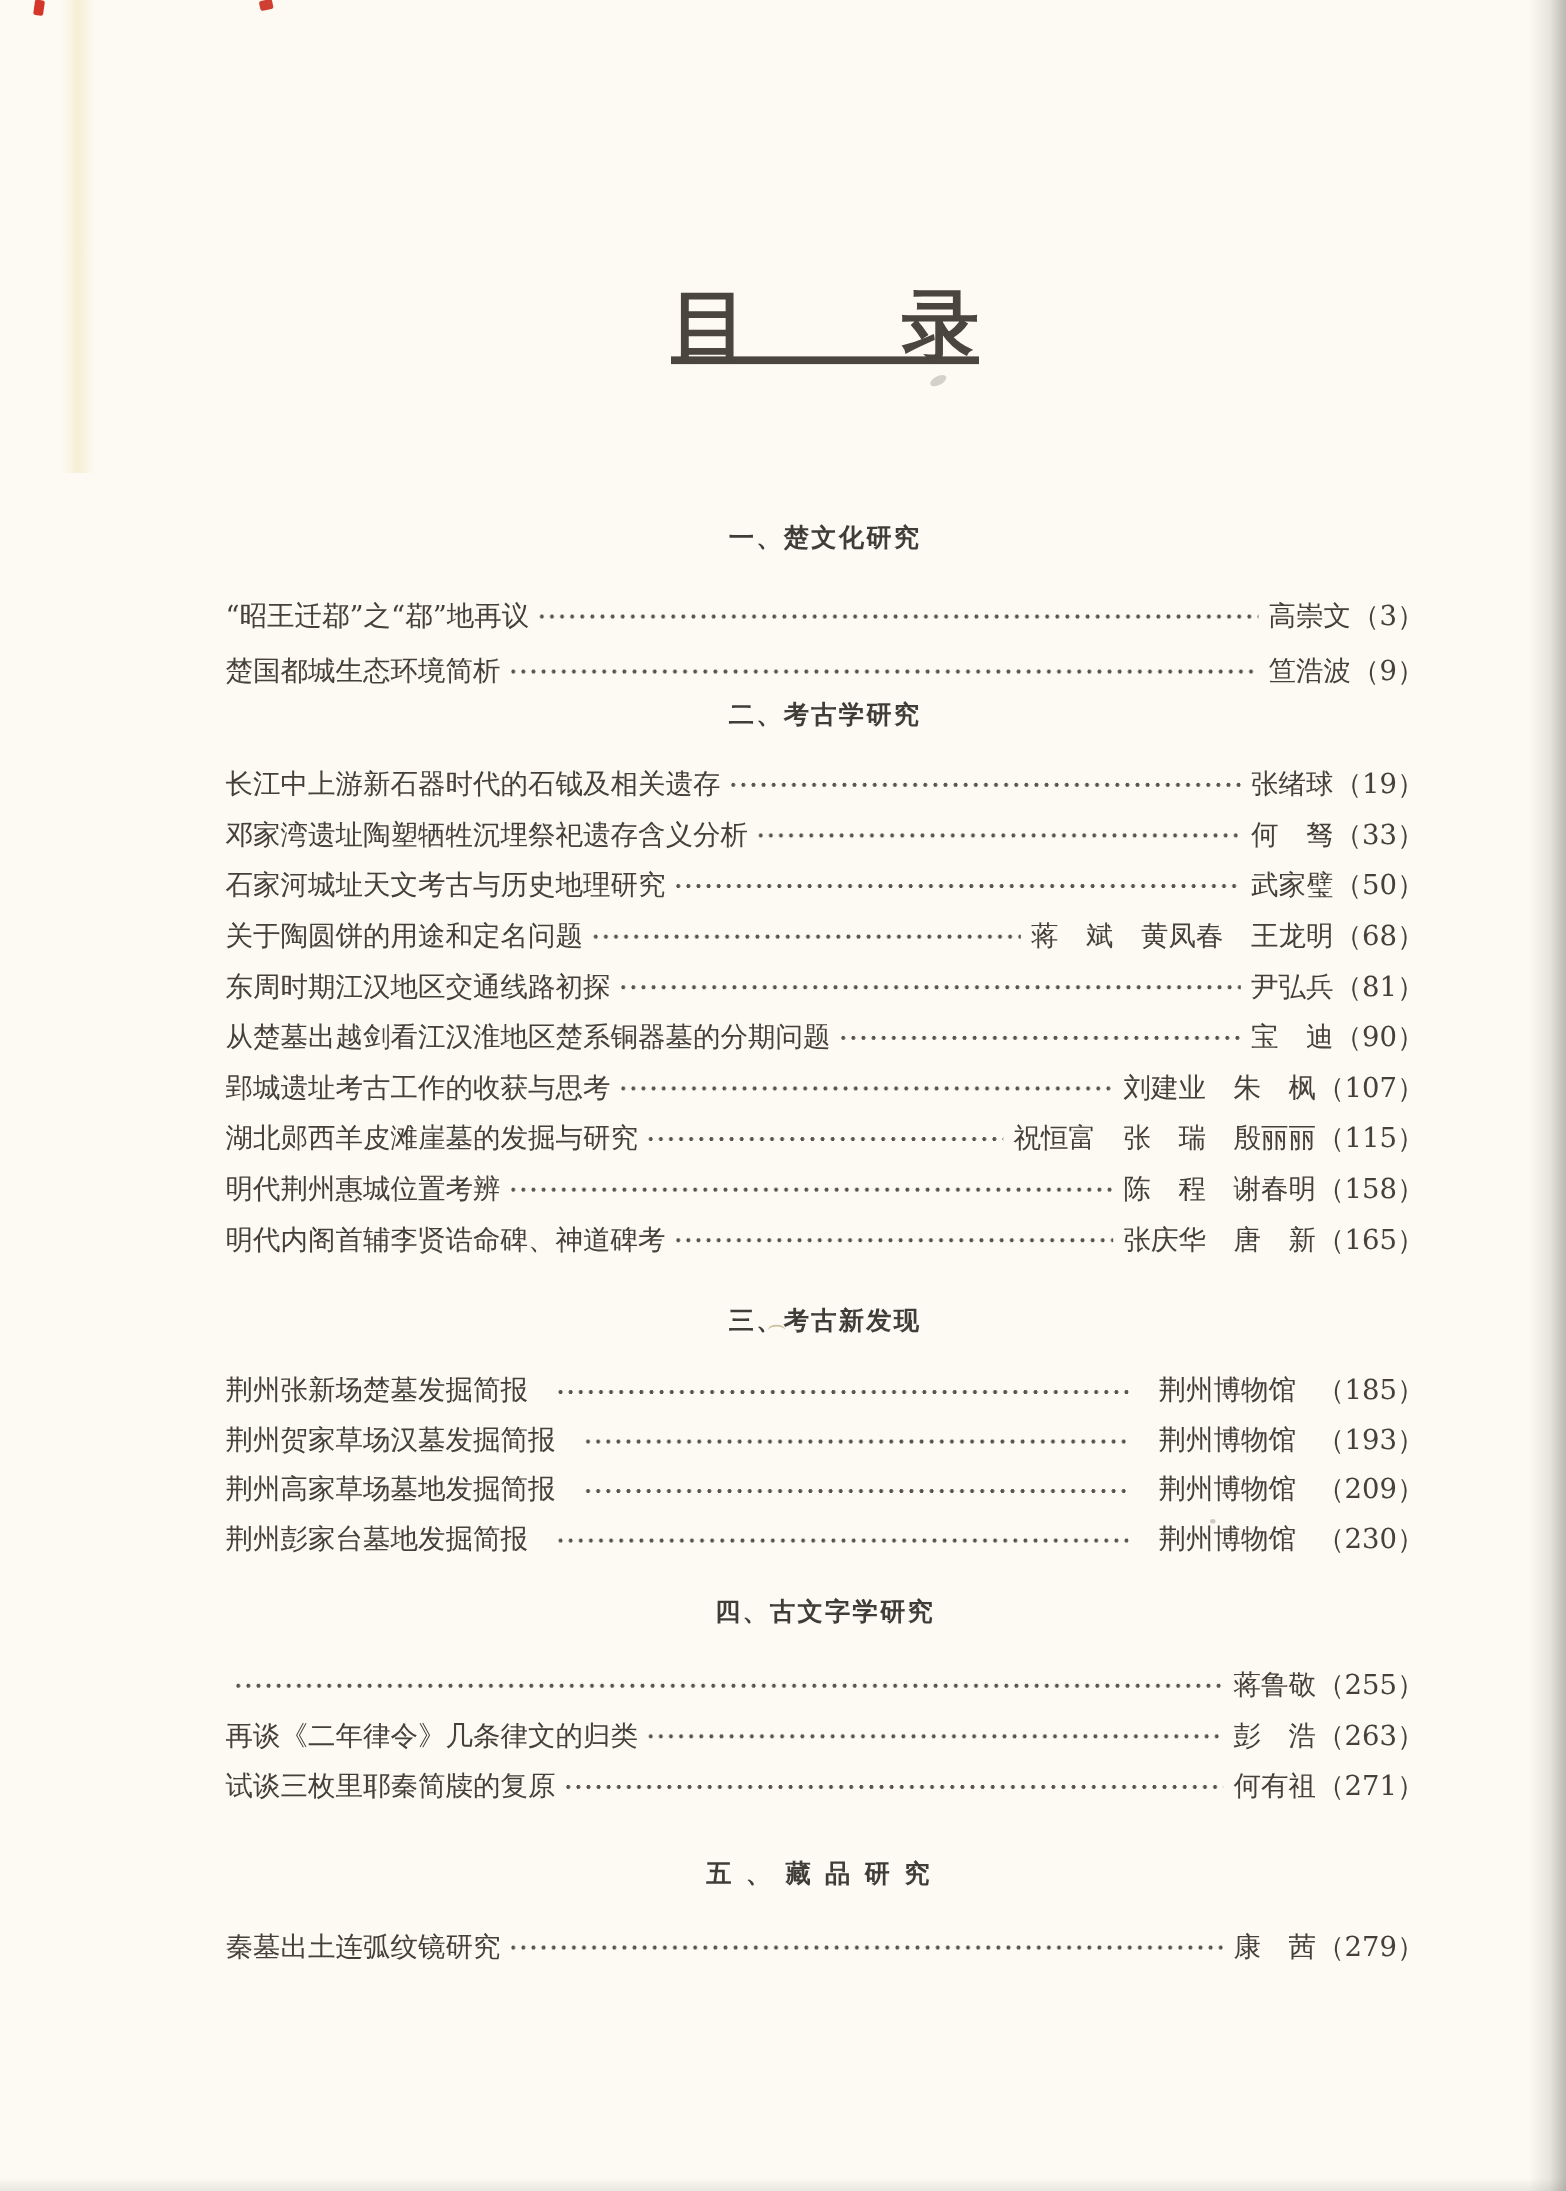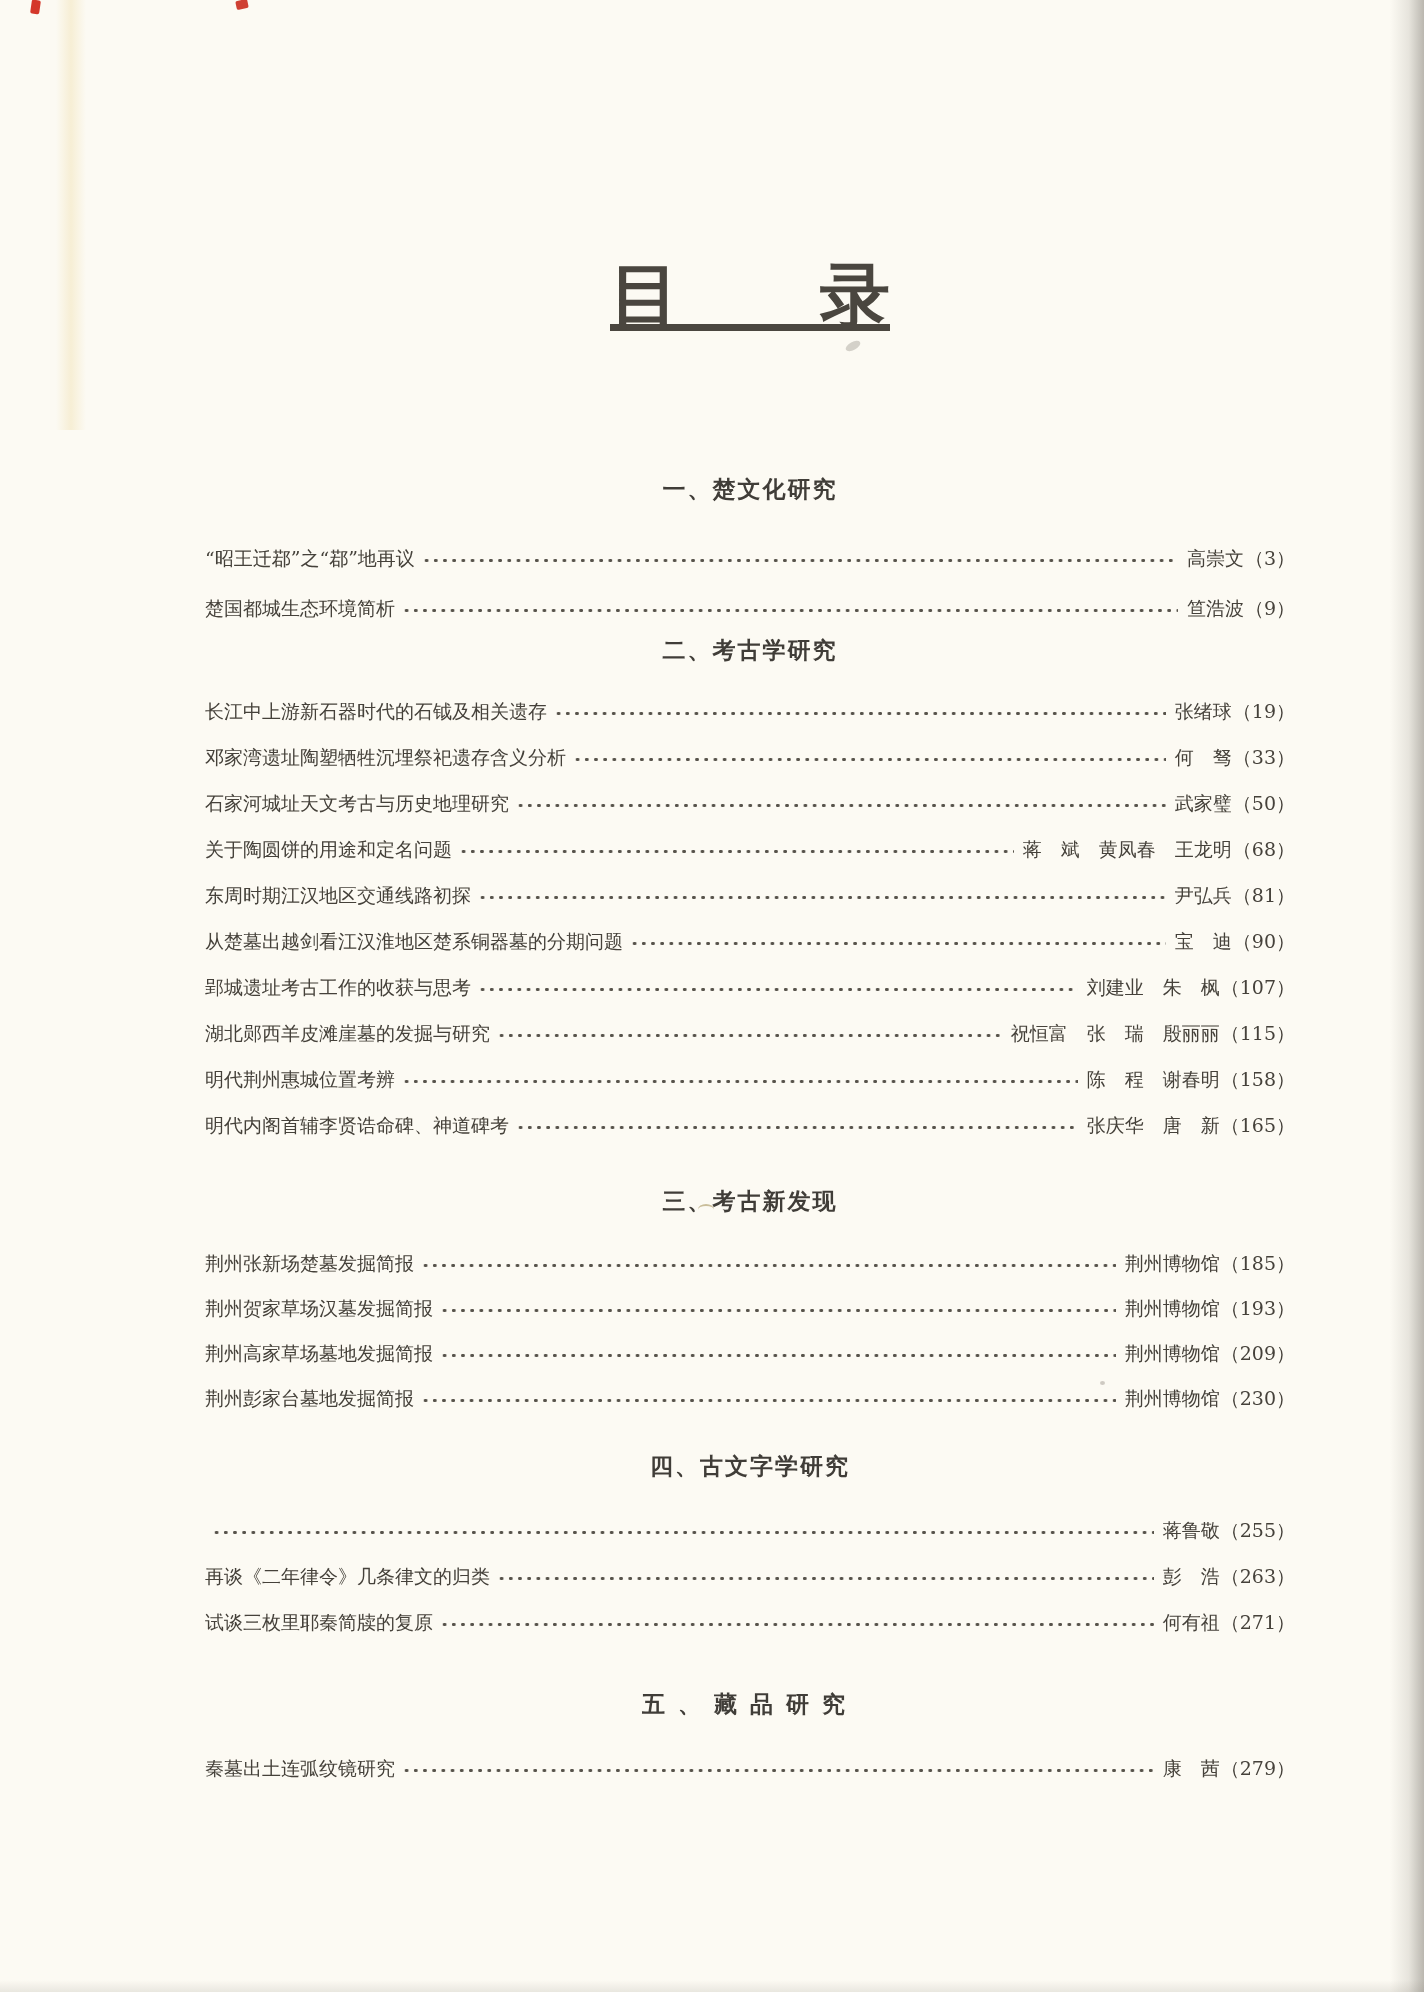--- a/index.html
+++ b/index.html
@@ -24,28 +24,28 @@
     font-size:23px;line-height:33px;font-weight:bold;
     text-align:center;color:#403d38;letter-spacing:2px;
   }
   .s1 .heading{margin-top:137px;}
   .s1 .rows{margin-top:28px;}
   .s1 .row{height:50px;}
   .s2 .heading{}
   .s2 .rows{margin-top:22px;}
   .s3 .heading{margin-top:36px;}
   .s3 .rows{margin-top:23px;}
-  .s3 .row{height:45px;}
+  .s3 .row{height:45px;gap:18px;}
   .s4 .heading{margin-top:29px;}
   .s4 .rows{margin-top:25px;}
   .s5 .heading{margin-top:42px;letter-spacing:13px;}
   .s5 .rows{margin-top:25px;}
   .row{
     display:flex;align-items:center;
-    height:46px;font-size:19px;color:#45413a;
+    height:46px;font-size:25px;color:#45413a;
   }
   .row .t{white-space:nowrap;}
   .leader{
     flex:1 1 auto;height:7px;min-width:20px;
     margin:3px 9px 0 7px;
     background-image:radial-gradient(circle closest-side,#57534b 46%,rgba(0,0,0,0) 54%);
     background-size:9.2px 7px;background-repeat:repeat-x;background-position:left center;
   }
   .row .a{white-space:nowrap;}
   .row .p{white-space:nowrap;margin-left:1px;}

